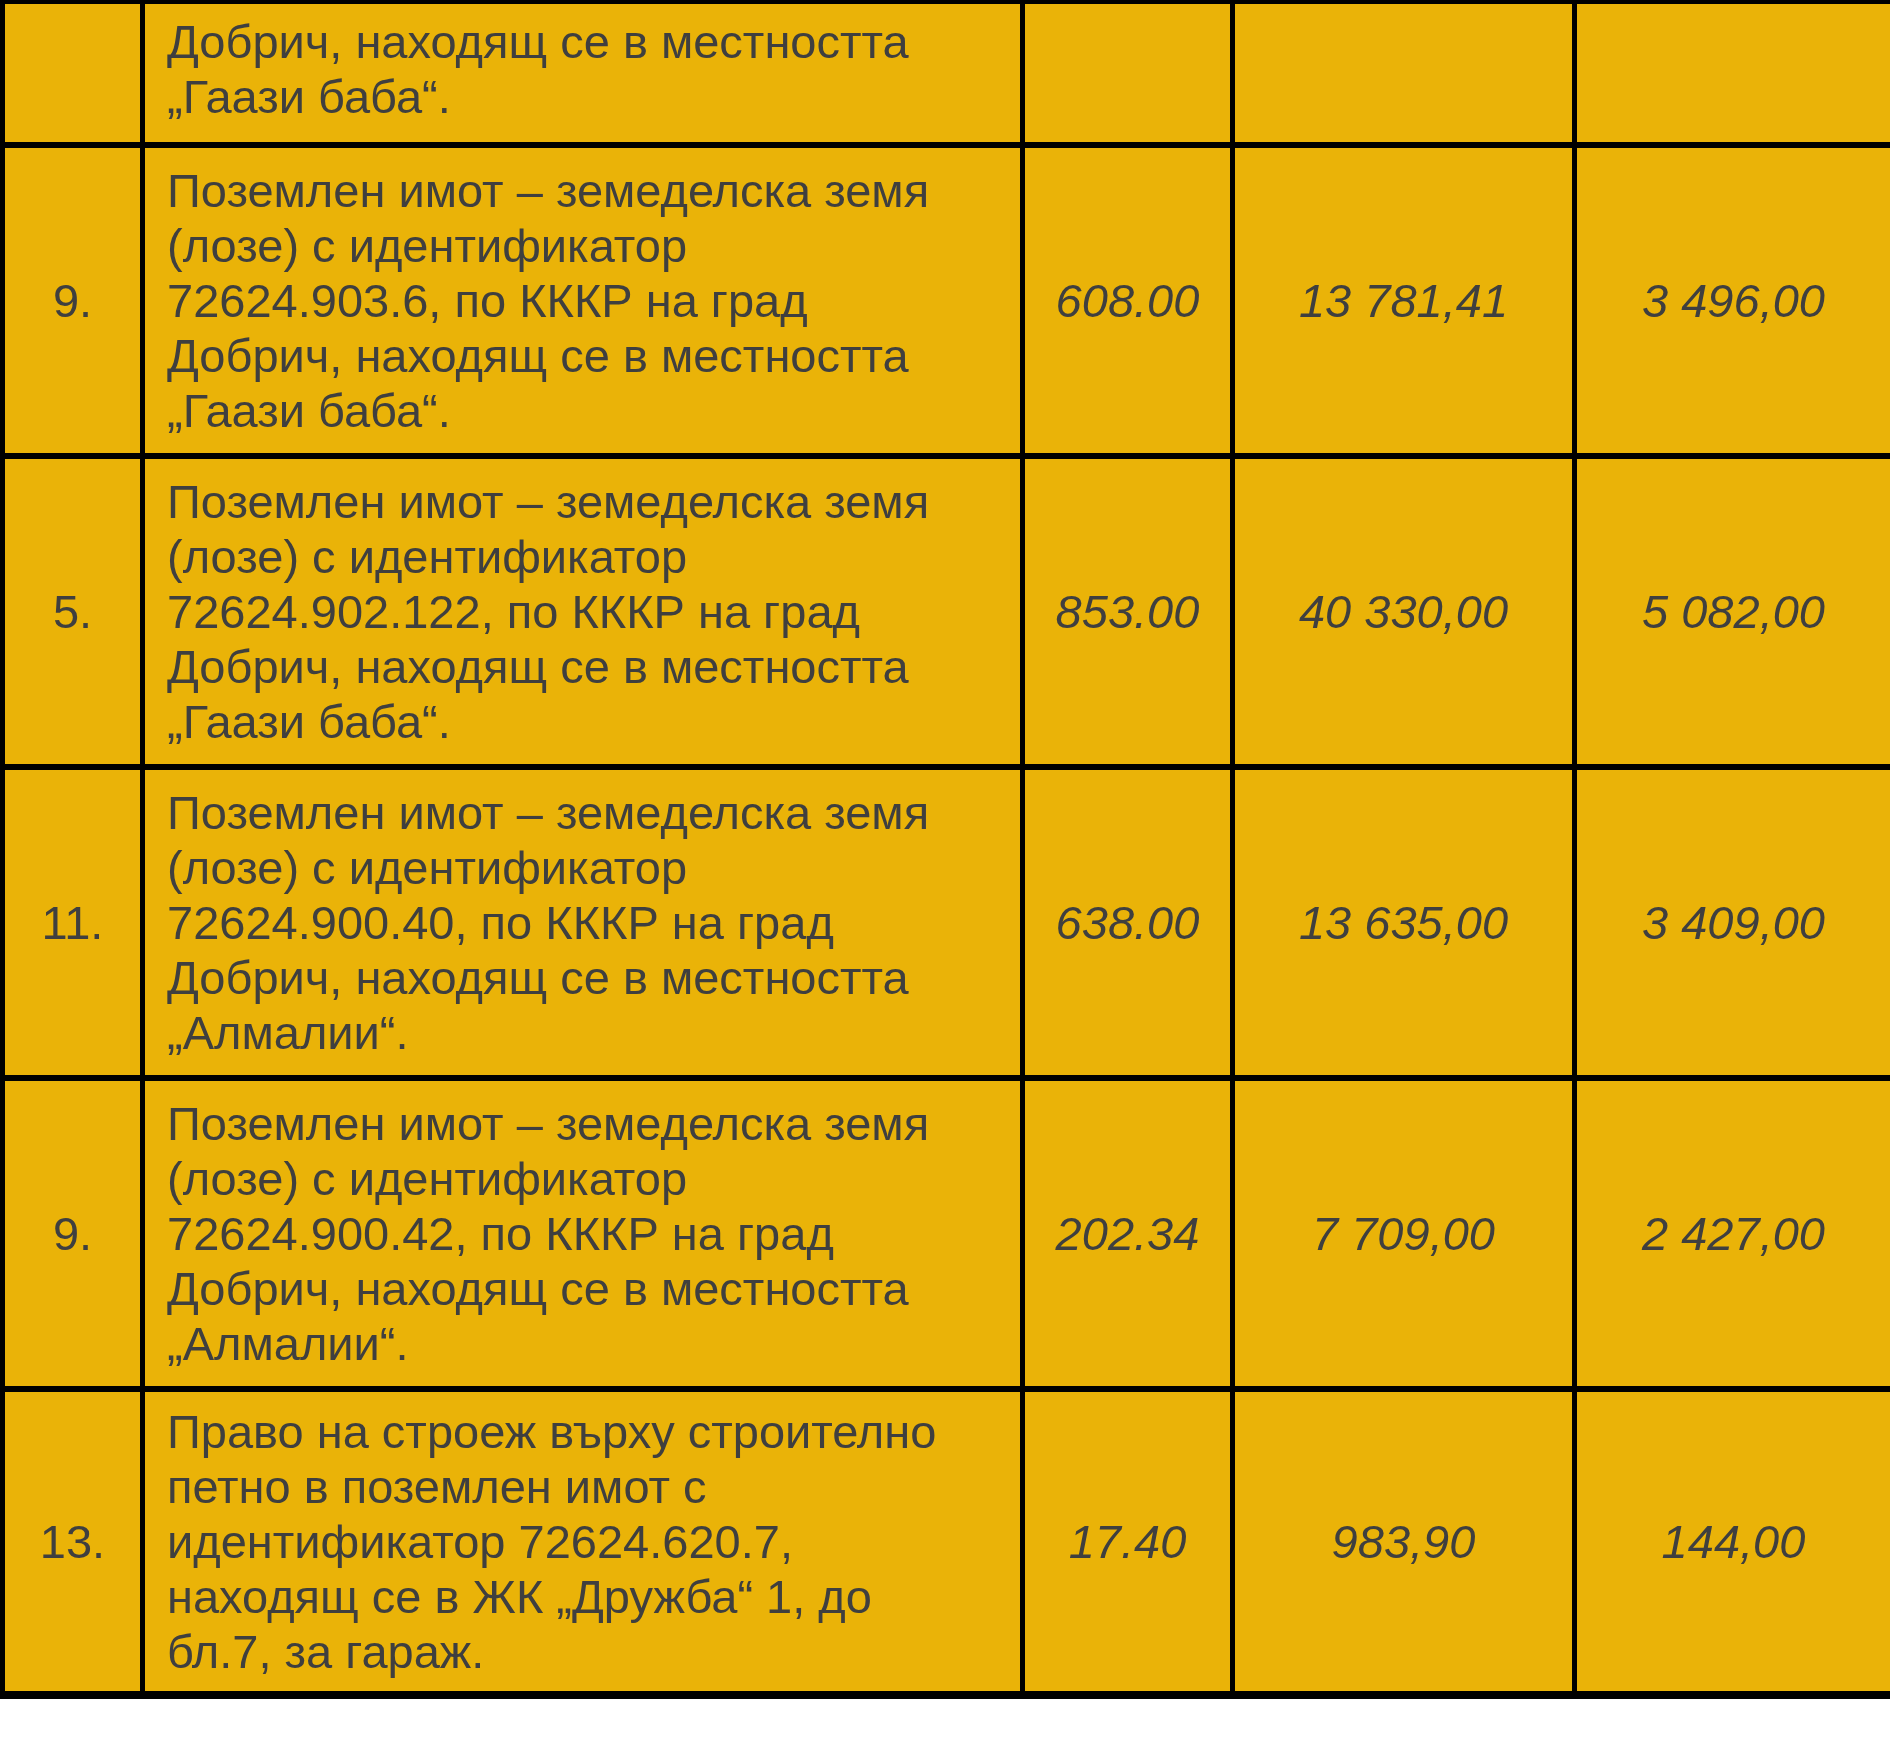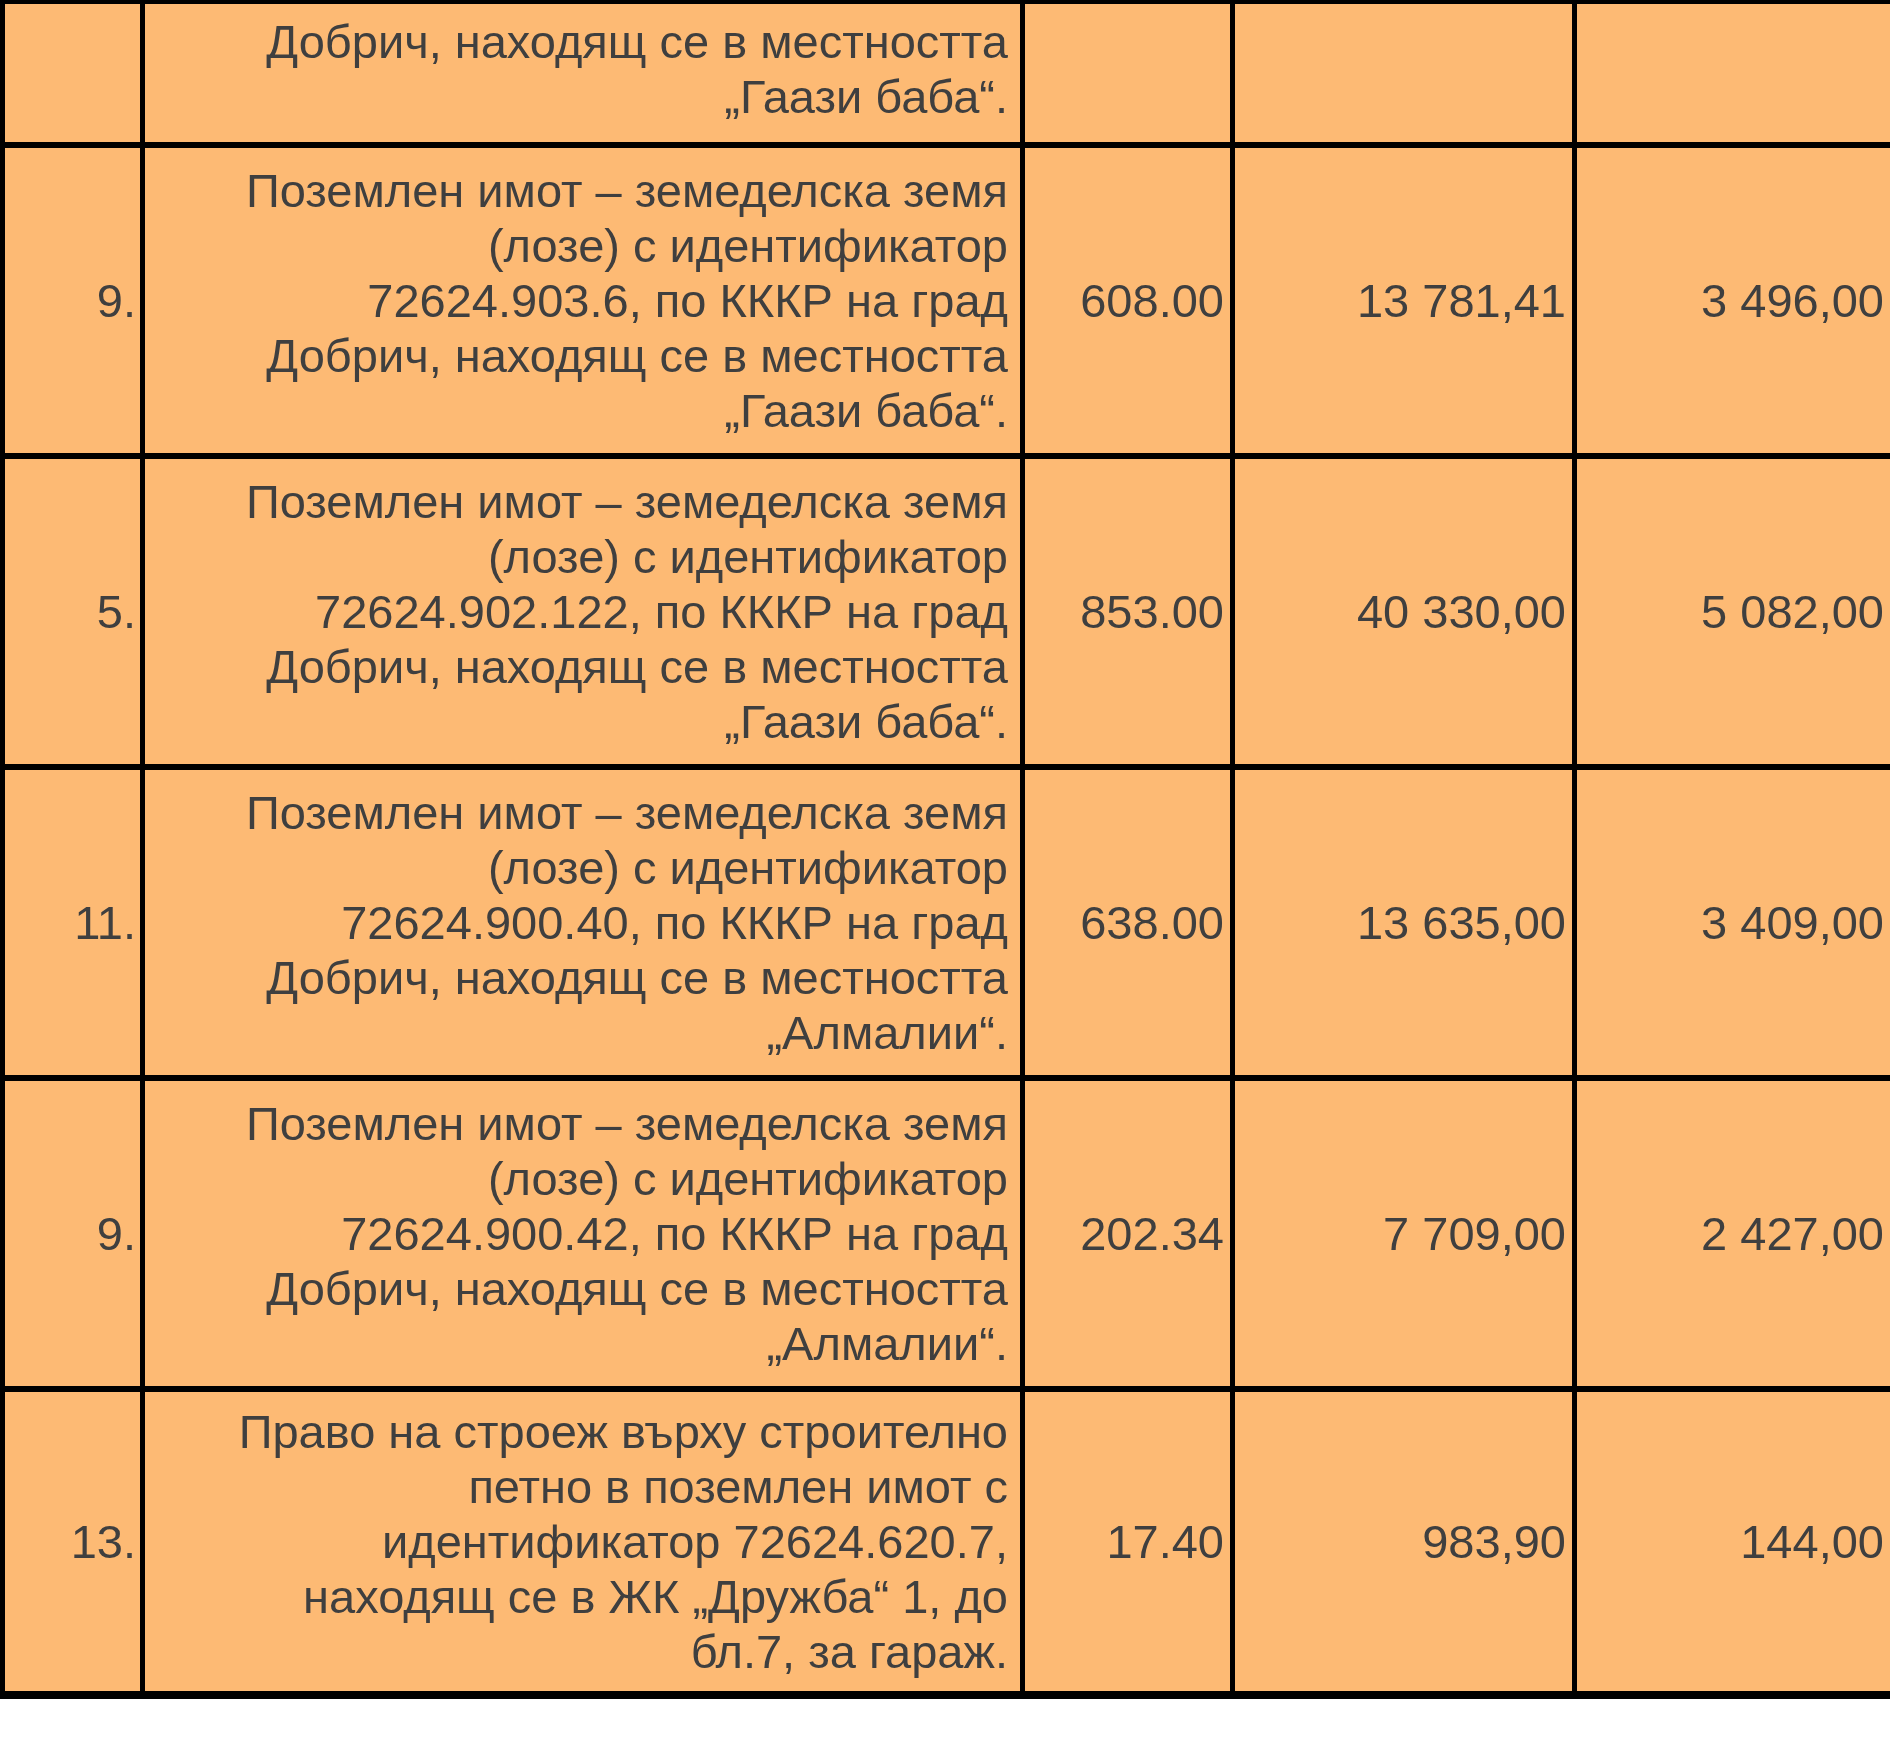--- a/index.html
+++ b/index.html
@@ -20,24 +20,23 @@
     width: 1890px;
   }
   table.doc-table td {
     border-left: 5px solid #000;
     border-right: 5px solid #000;
     border-top: 6px solid #000;
     border-bottom: 6px solid #000;
     font-size: 47px;
     line-height: 55px;
     color: #3f3f3f;
-    background: #fdba74;
+    background: #eab308;
     vertical-align: middle;
     overflow: hidden;
-    text-align: right;
   }
   tr.row-partial td { border-top-width: 4px; }
   tr.row-last td    { border-bottom-width: 8px; }
 
   tr.row-partial { height: 135px; }
   tr.row-full    { height: 311px; }
   tr.row-last    { height: 306px; }
 
   td.cell-num {
     text-align: center;
@@ -48,20 +47,21 @@
     padding: 10px 12px 10px 22px;
     white-space: pre-line;
   }
   tr.row-partial td.cell-desc {
     vertical-align: bottom;
     padding-bottom: 18px;
   }
   td.cell-val {
     text-align: center;
     padding: 0 6px;
+    font-style: italic;
   }
 </style>
 </head>
 <body>
 
 <div>
   <table class="doc-table">
     <colgroup>
       <col style="width:140px">
       <col style="width:880px">

